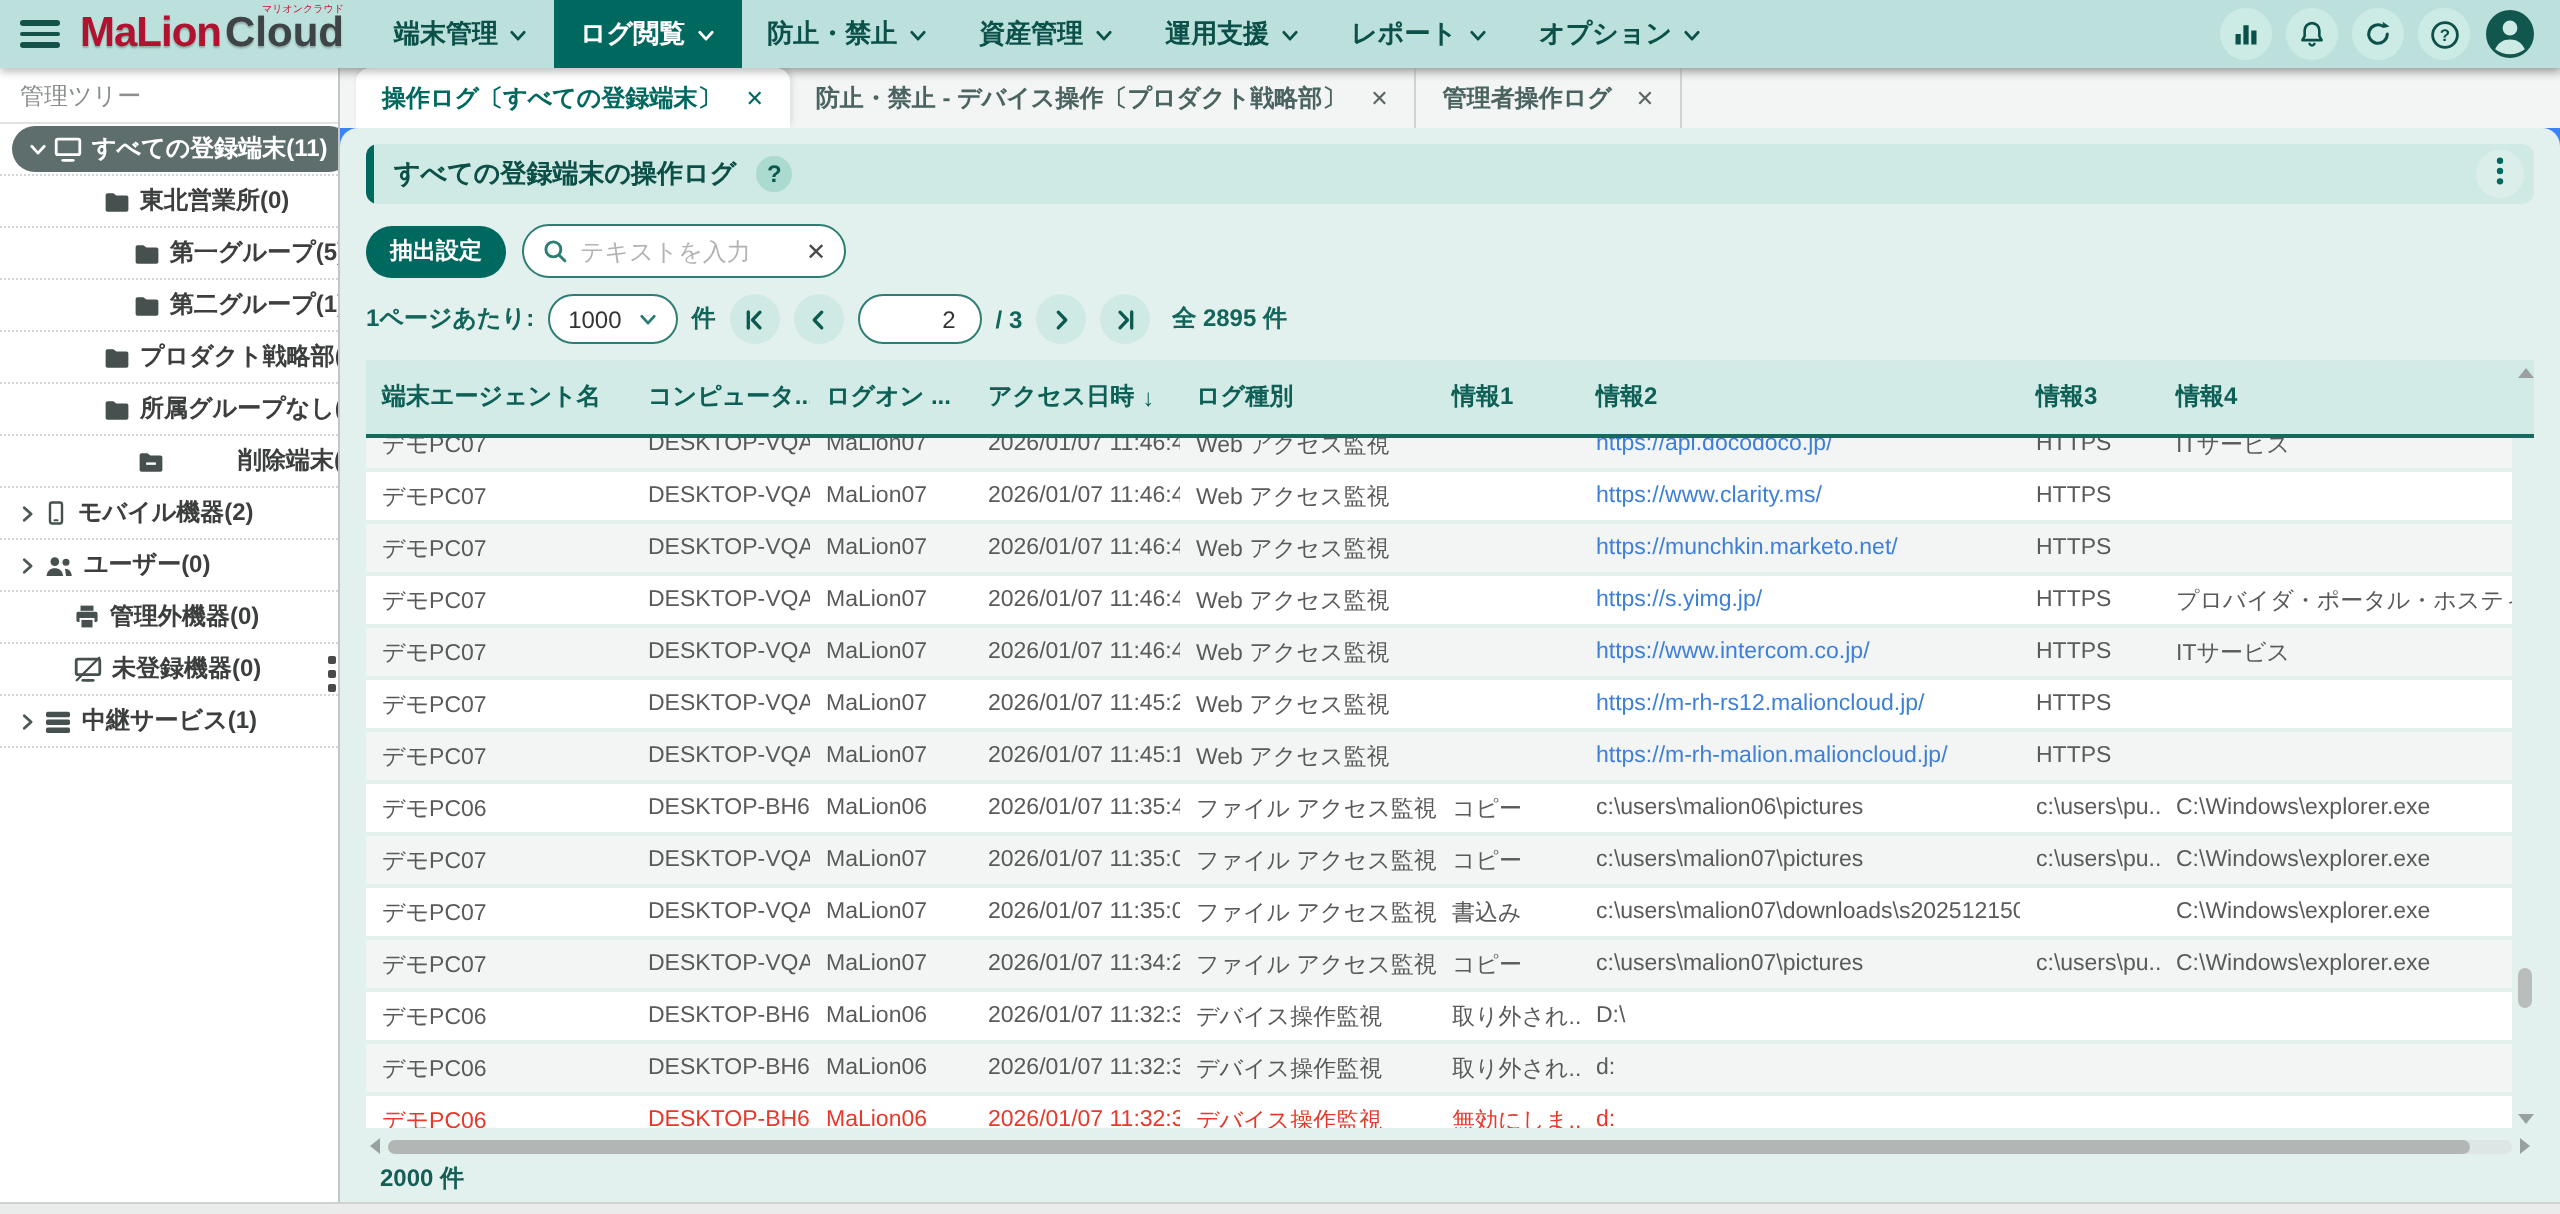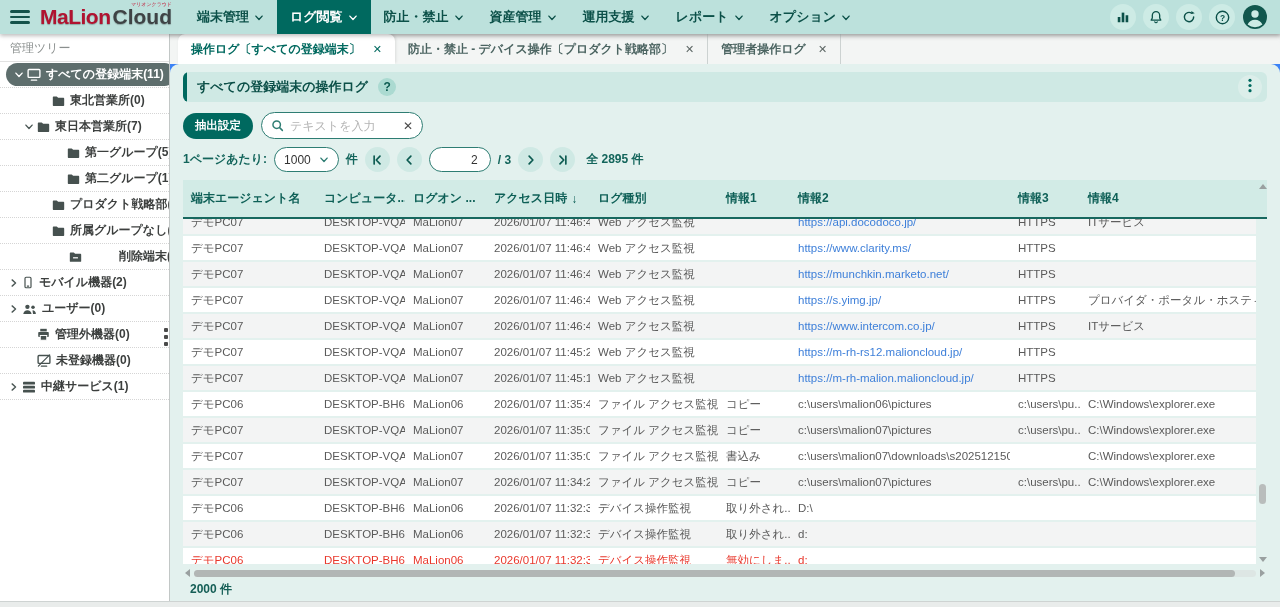--- a/index.html
+++ b/index.html
@@ -261,33 +261,20 @@
         </div>
         <div class="tree-item" style="padding-left: 36px;">
           <span class="chev"></span>
           <span class="t-ic">
             <svg width="13" height="12" viewBox="0 0 16 14">
               <path d="M1 2.8c0-.7.5-1.2 1.2-1.2h3.6L7.6 3h6.2c.7 0 1.2.5 1.2 1.2v7.6c0 .7-.5 1.2-1.2 1.2H2.2c-.7 0-1.2-.5-1.2-1.2z" fill="currentColor"></path>
             </svg>
           </span>
           <span>東北営業所(0)</span>
         </div>
-        <div class="tree-item" style="padding-left: 21px;">
-          <span class="chev">
-            <svg width="10" height="10" viewBox="0 0 16 16">
-              <path d="M3 5l5 5.5L13 5" fill="none" stroke="currentColor" stroke-width="2.2" stroke-linecap="round" stroke-linejoin="round"></path>
-            </svg>
-          </span>
-          <span class="t-ic">
-            <svg width="13" height="12" viewBox="0 0 16 14">
-              <path d="M1 2.8c0-.7.5-1.2 1.2-1.2h3.6L7.6 3h6.2c.7 0 1.2.5 1.2 1.2v7.6c0 .7-.5 1.2-1.2 1.2H2.2c-.7 0-1.2-.5-1.2-1.2z" fill="currentColor"></path>
-            </svg>
-          </span>
-          <span>東日本営業所(7)</span>
-        </div>
         <div class="tree-item" style="padding-left: 51px;">
           <span class="chev"></span>
           <span class="t-ic">
             <svg width="13" height="12" viewBox="0 0 16 14">
               <path d="M1 2.8c0-.7.5-1.2 1.2-1.2h3.6L7.6 3h6.2c.7 0 1.2.5 1.2 1.2v7.6c0 .7-.5 1.2-1.2 1.2H2.2c-.7 0-1.2-.5-1.2-1.2z" fill="currentColor"></path>
             </svg>
           </span>
           <span>第一グループ(5)</span>
         </div>
         <div class="tree-item" style="padding-left: 51px;">

